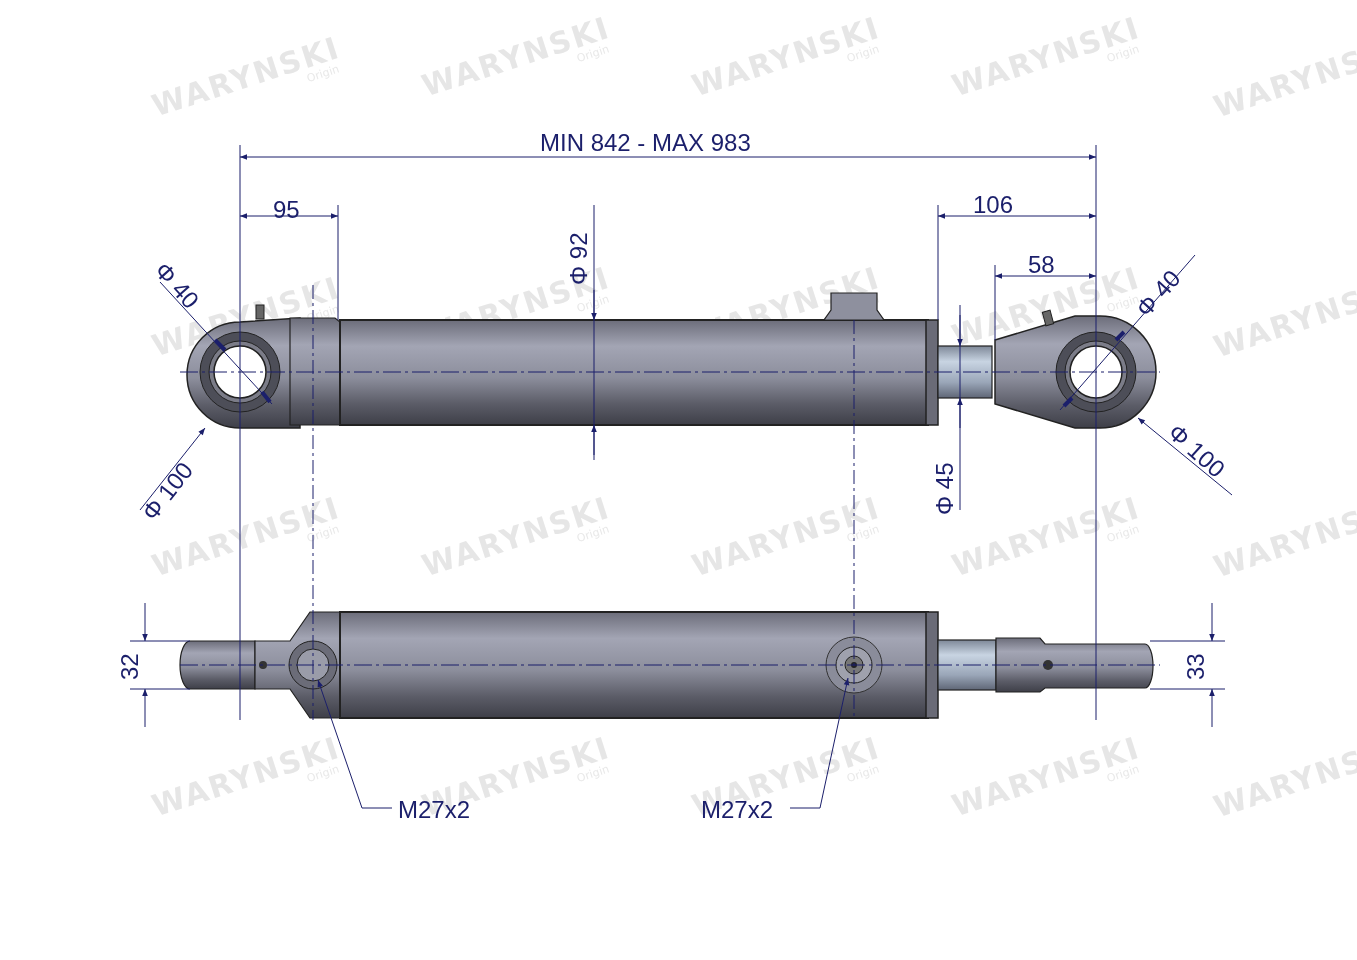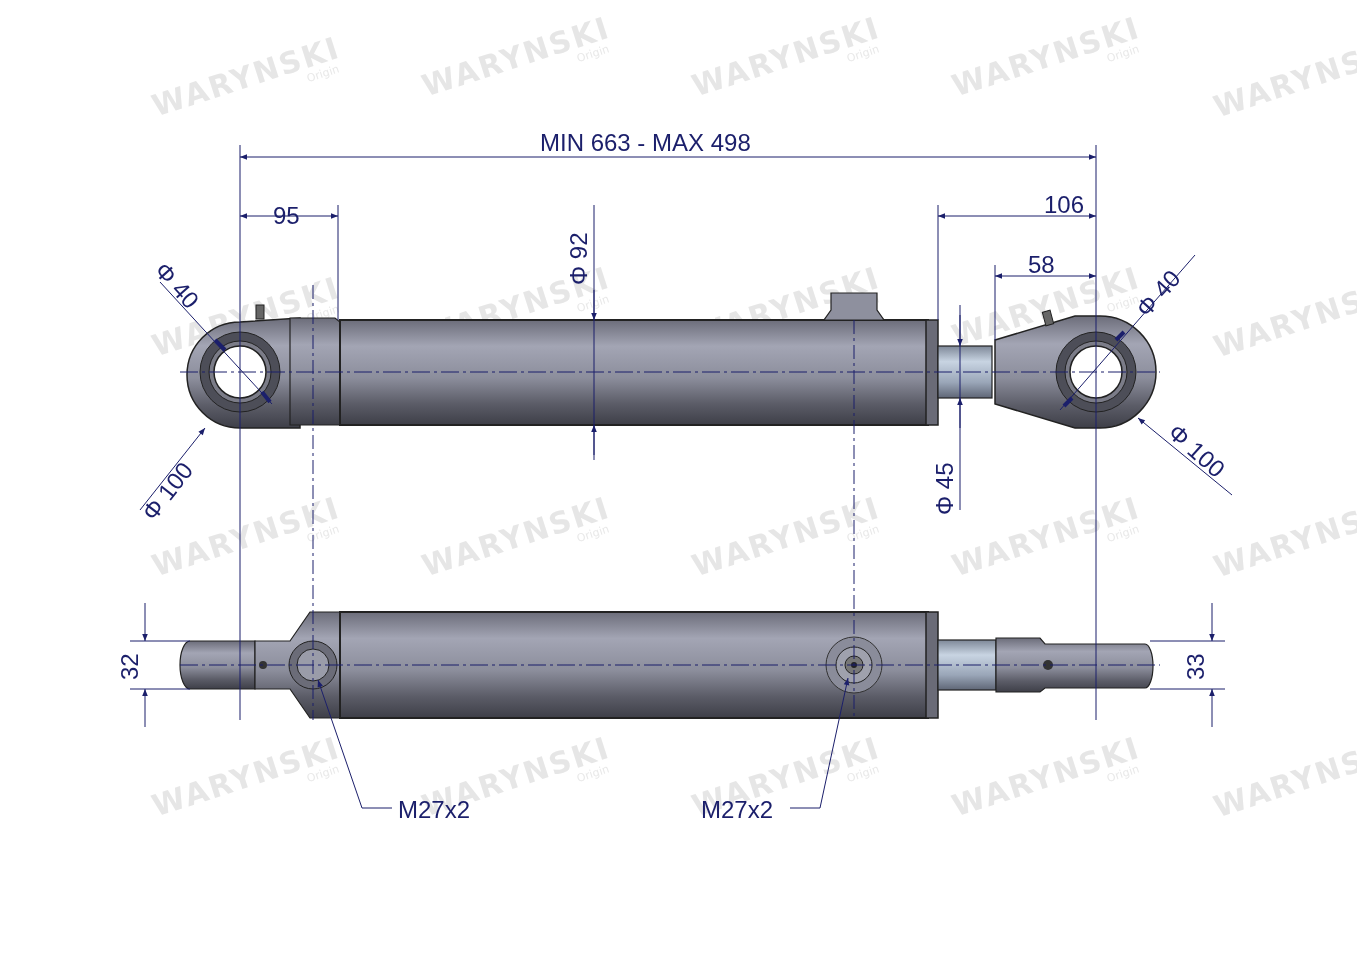--- a/index.html
+++ b/index.html
@@ -152,23 +152,23 @@
       <line x1="1150" y1="641" x2="1225" y2="641"></line>
       <line x1="1150" y1="689" x2="1225" y2="689"></line>
 
       <line x1="362" y1="808" x2="318" y2="680" marker-end="url(#arr)"></line>
       <line x1="362" y1="808" x2="392" y2="808"></line>
       <line x1="820" y1="808" x2="848" y2="678" marker-end="url(#arr)"></line>
       <line x1="790" y1="808" x2="820" y2="808"></line>
     </g>
   </svg>
 
-  <div class="lbl" style="left:540px;top:131px">MIN 663 - MAX 498</div>
-  <div class="lbl" style="left:273px;top:204px">95</div>
-  <div class="lbl" style="left:1044px;top:193px">106</div>
+  <div class="lbl" style="left:540px;top:131px">MIN 842 - MAX 983</div>
+  <div class="lbl" style="left:273px;top:198px">95</div>
+  <div class="lbl" style="left:973px;top:193px">106</div>
   <div class="lbl" style="left:1028px;top:253px">58</div>
   <div class="lbl rot" style="left:567px;top:285px;transform:rotate(-90deg)">Φ 92</div>
   <div class="lbl rot" style="left:933px;top:515px;transform:rotate(-90deg)">Φ 45</div>
   <div class="lbl rot" style="left:168px;top:258px;transform:rotate(48deg)">Φ 40</div>
   <div class="lbl rot" style="left:138px;top:510px;transform:rotate(-52deg)">Φ 100</div>
   <div class="lbl rot" style="left:1132px;top:305px;transform:rotate(-48deg)">Φ 40</div>
   <div class="lbl rot" style="left:1180px;top:420px;transform:rotate(42deg)">Φ 100</div>
   <div class="lbl rot" style="left:118px;top:680px;transform:rotate(-90deg)">32</div>
   <div class="lbl rot" style="left:1184px;top:680px;transform:rotate(-90deg)">33</div>
   <div class="lbl" style="left:398px;top:798px">M27x2</div>

